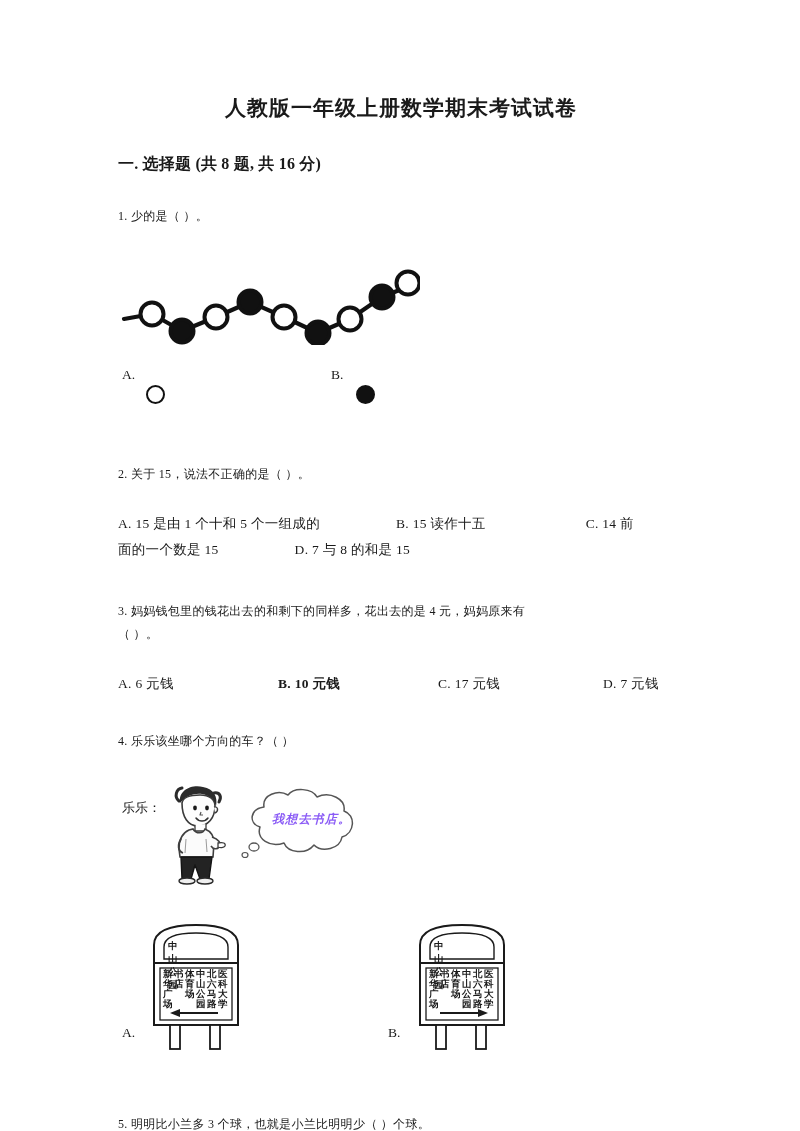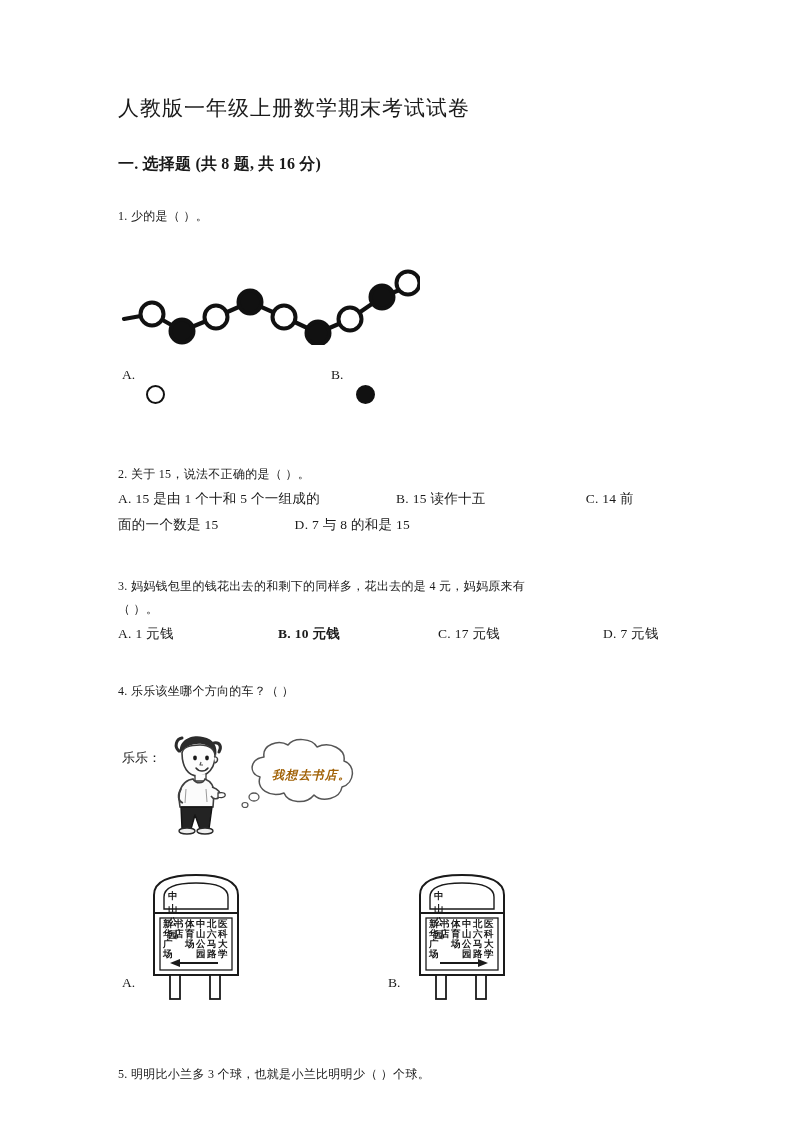--- a/index.html
+++ b/index.html
@@ -25,23 +25,23 @@
   }
   .content {
     position: absolute;
     left: 118px;
     top: 95px;
     width: 566px;
   }
 
   
   .doc-title {
-    text-align: left;
+    text-align: center;
     font-size: 21px;
-    font-weight: normal;
+    font-weight: bold;
     letter-spacing: 1px;
     margin: 0 0 32px 0;
     line-height: 1.3;
   }
   .section-title {
     font-size: 16px;
     font-weight: bold;
     margin: 0 0 30px 0;
     letter-spacing: 0.2px;
   }
@@ -52,21 +52,21 @@
   }
   .q-text {
     font-size: 12px;
     line-height: 1.95;
     letter-spacing: 0.3px;
   }
   .opts {
     font-size: 13.5px;
     line-height: 1.95;
     letter-spacing: 0.3px;
-    margin-top: 0;
+    margin-top: 25px;
   }
   .opts-row {
     display: block;
     white-space: pre-wrap;
   }
   .opt-inline {
     display: inline-block;
   }
   .gap-a { width: 76px; display: inline-block; }
   .gap-b { width: 100px; display: inline-block; }
@@ -115,27 +115,27 @@
     position: absolute;
     left: 4px;
     top: 20px;
     font-size: 13px;
   }
   .boy { position: absolute; left: 44px; top: 2px; }
   .bubble { position: absolute; left: 120px; top: 6px; }
   .bubble-text {
     position: absolute;
     left: 154px;
-    top: 38px;
+    top: 32px;
     font-size: 12px;
     font-style: italic;
     font-weight: bold;
     letter-spacing: 1.2px;
     font-family: "Liberation Serif", "DejaVu Serif", serif;
-    color: #a16207;
+    color: #8b5cf6;
     white-space: nowrap;
   }
 
   
   .q4-signs {
     position: relative;
     height: 140px;
     margin-top: 32px;
   }
   .sign-unit { position: absolute; top: 0; }
@@ -212,21 +212,21 @@
       </div>
     </div>
 
     <div class="sp-q3"></div>
 
     <div class="q">
       <div class="q-text">3. 妈妈钱包里的钱花出去的和剩下的同样多，花出去的是 4 元，妈妈原来有</div>
       <div class="q-text">（        ）。</div>
 
       <div class="opts">
-        <div class="opts-row"><span class="opt-inline" style="width:160px;">A. 1 元钱</span><span class="opt-inline" style="width:160px;font-weight:bold;">B. 10 元钱</span><span class="opt-inline" style="width:165px;">C. 17 元钱</span><span class="opt-inline">D. 7 元钱</span></div>
+        <div class="opts-row"><span class="opt-inline" style="width:160px;">A. 6 元钱</span><span class="opt-inline" style="width:160px;font-weight:bold;">B. 10 元钱</span><span class="opt-inline" style="width:165px;">C. 17 元钱</span><span class="opt-inline">D. 7 元钱</span></div>
       </div>
     </div>
 
     <div class="sp-q4"></div>
 
     <div class="q">
       <div class="q-text">4. 乐乐该坐哪个方向的车？（        ）</div>
 
       <div class="q4-scene">
         <span class="lele-label">乐乐：</span>

